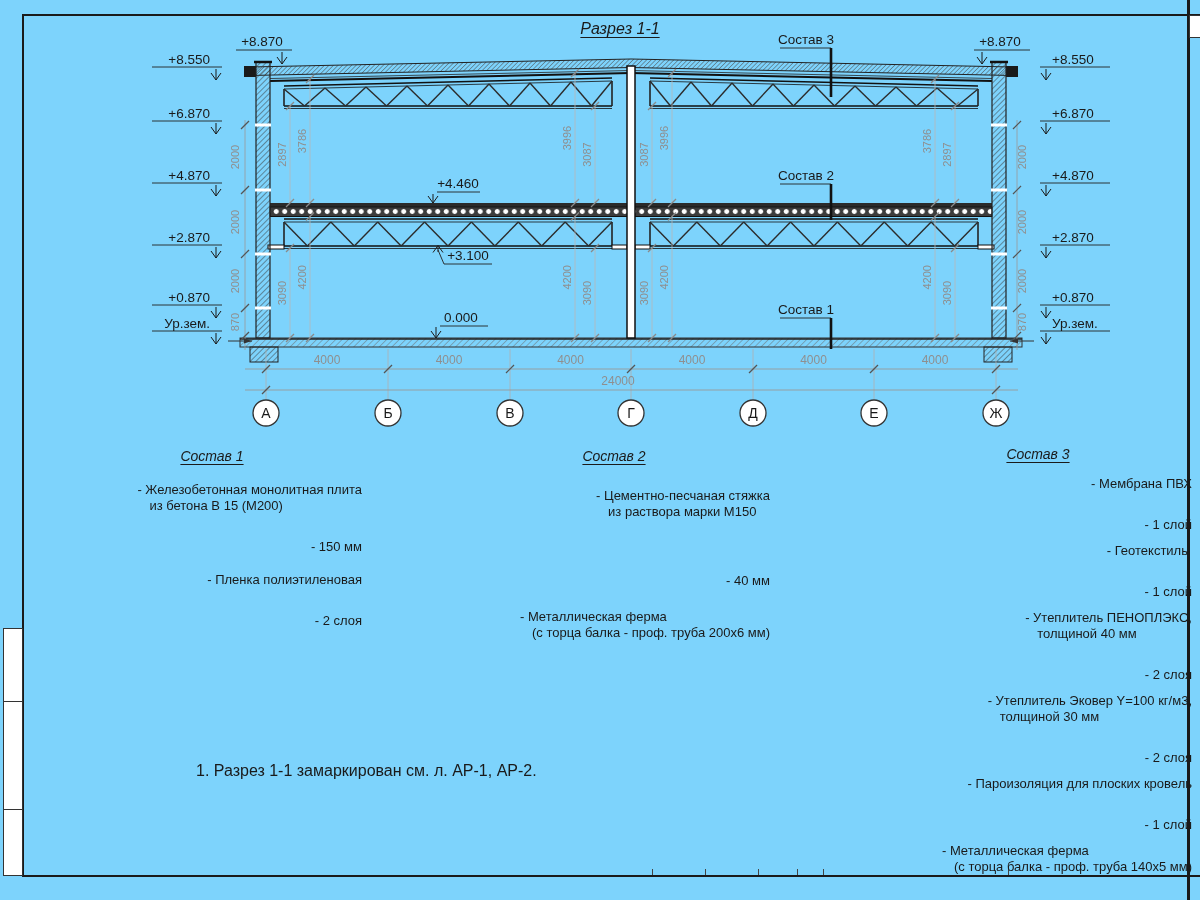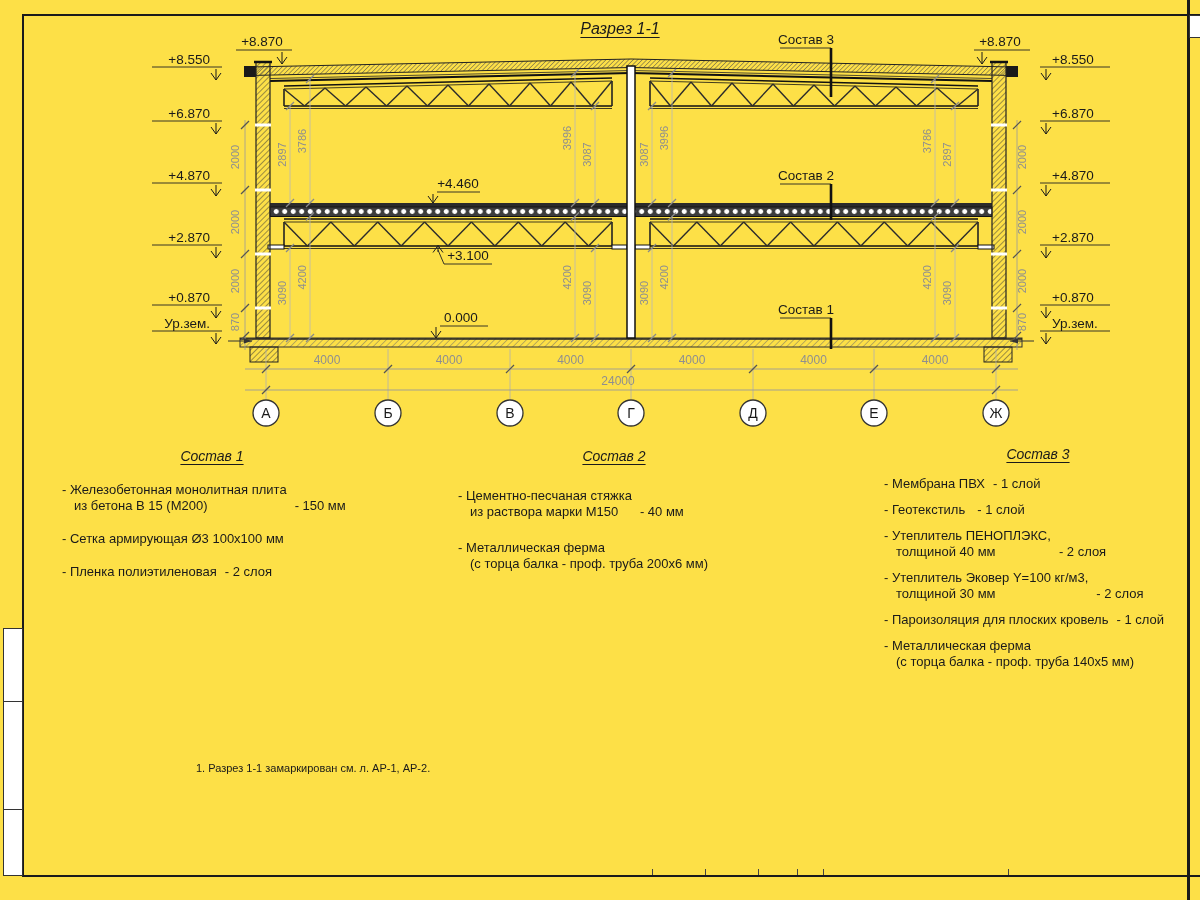--- a/index.html
+++ b/index.html
@@ -1,36 +1,36 @@
 <!DOCTYPE html>
 <html><head>
 <meta charset="utf-8">
 <style>
   html,body{margin:0;padding:0;background:#fff;}
-  .sheet{position:relative;width:1200px;height:900px;background:#fde047;
+  .sheet{position:relative;width:1200px;height:900px;background:#7dd3fc;
          font-family:"Liberation Sans",sans-serif;overflow:hidden;color:#1a1a1a;}
   .frame{position:absolute;background:#1a1a1a;}
   .fbox{position:absolute;border:1px solid #333;background:#fff;}
   svg{position:absolute;left:0;top:0;}
   svg text{font-family:"Liberation Sans",sans-serif;}
   .main-title{position:absolute;left:510px;top:20px;width:220px;text-align:center;
               font-size:16px;font-style:italic;}
   .main-title span{text-decoration:underline;text-underline-offset:3px;}
   .comp{position:absolute;font-size:13px;line-height:16px;}
   .comp-title{text-align:center;font-size:14px;font-style:italic;margin-bottom:18px;}
   .comp-title span{text-decoration:underline;text-underline-offset:3px;}
-  .comp-row{display:flex;align-items:flex-end;}
+  .comp-row{display:flex;align-items:flex-end;justify-content:space-between;flex-direction:column;}
   .comp-text{white-space:pre-line;padding-left:12px;text-indent:-12px;}
-  .comp-val{white-space:nowrap;padding-left:8px;}
+  .comp-val{white-space:nowrap;padding-left:8px;margin-top:25px;}
   .c1 .comp-row{margin-bottom:17px;}
-  .c2 .comp-row{margin-bottom:20px;}
+  .c2 .comp-row{margin-bottom:20px;gap:28px;}
   .c2 .comp-title{margin-bottom:24px;}
   .c3 .comp-row{margin-bottom:10px;}
   .c3 .comp-title{margin-bottom:14px;}
-  .note{position:absolute;left:196px;top:762px;font-size:11px;}
+  .note{position:absolute;left:196px;top:762px;font-size:16px;}
   .btick{position:absolute;width:1px;height:6px;background:#444;top:869px;}
 </style>
 </head>
 <body>
 
 <div class="sheet">
 
   <div class="frame" style="left:22px;top:14px;width:1178px;height:2px;"></div>
   <div class="frame" style="left:22px;top:14px;width:1.5px;height:862px;"></div>
   <div class="frame" style="left:22px;top:875px;width:1178px;height:2px;"></div>
@@ -409,24 +409,20 @@
     <div class="comp-title">
       <span>Состав 1</span>
     </div>
     <div class="comp-items">
         <div class="comp-row">
           <span class="comp-text">- Железобетонная  монолитная плита
 из бетона В 15 (М200)</span>
           <span class="comp-val">- 150 мм</span>
         </div>
         <div class="comp-row">
-          <span class="comp-text">- Сетка армирующая Ø3 100х100 мм</span>
-          <span class="comp-val"></span>
-        </div>
-        <div class="comp-row">
           <span class="comp-text">- Пленка полиэтиленовая</span>
           <span class="comp-val">-  2 слоя</span>
         </div>
       </div>
   </div>
   <div class="comp c2" style="left:458px;top:448px;width:312px;">
     <div class="comp-title">
       <span>Состав 2</span>
     </div>
     <div class="comp-items">

